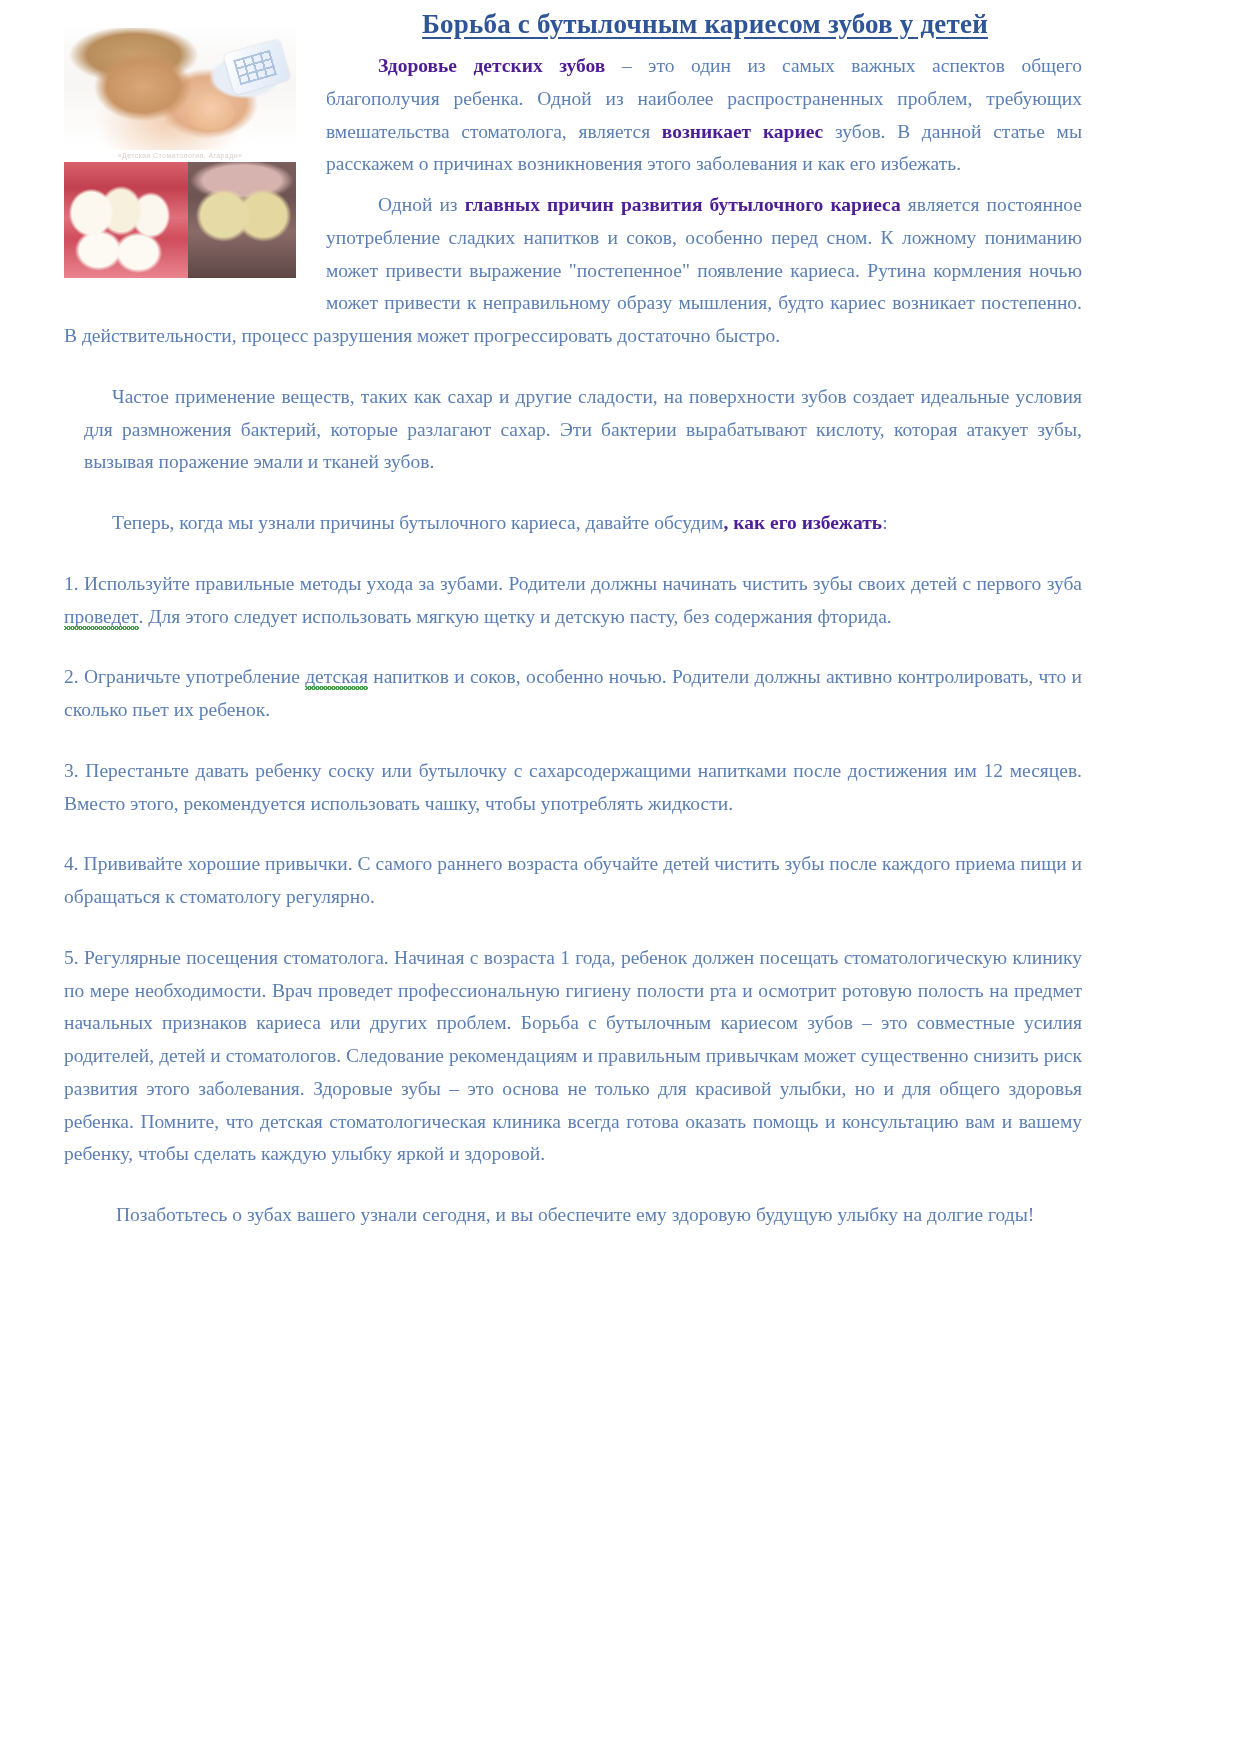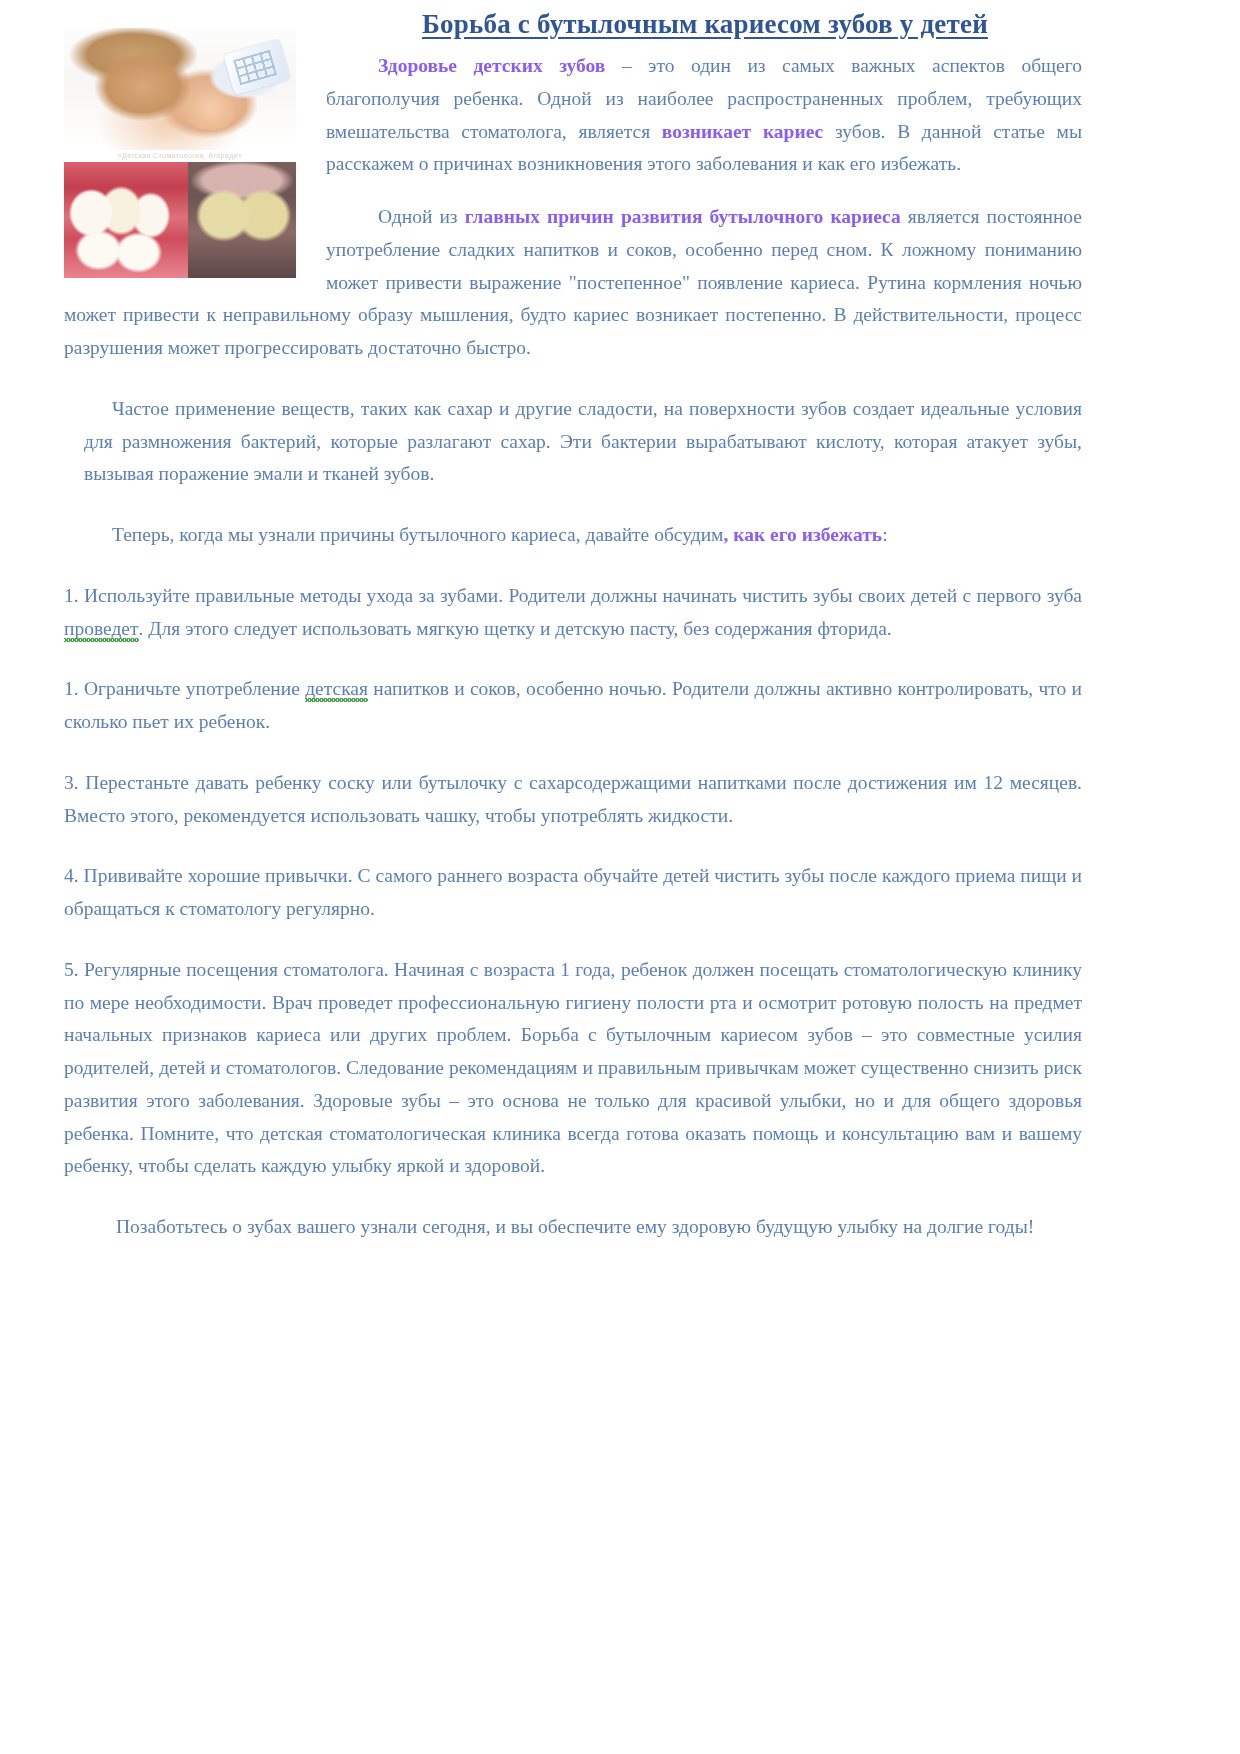--- a/index.html
+++ b/index.html
@@ -142,26 +142,26 @@
     float: left;
     width: 262px;
     height: 240px;
     shape-outside: inset(0);
   }
   p {
     margin: 0 0 0 0;
     text-indent: 0;
   }
   .p-top { text-indent: 52px; }
-  .p-gap { margin-top: 20px; }
+  .p-gap { margin-top: 8px; }
   .p-gap-lg { margin-top: 28px; }
   .indent { text-indent: 52px; }
   .indent-sm { text-indent: 28px; margin-left: 20px; }
 
-  b, .bold { font-weight: bold; color: #8b5cf6; }
+  b, .bold { font-weight: bold; color: #4c1d95; }
 
   
   .squiggle {
     position: relative;
     white-space: nowrap;
   }
   .squiggle::after {
     content: "";
     position: absolute;
     left: 0; right: 0; bottom: -3px;
@@ -202,21 +202,21 @@
     <p class="p-gap indent"><span>Одной из </span><b>главных причин развития бутылочного кариеса</b><span> является постоянное употребление сладких напитков и соков, особенно перед сном. К ложному пониманию может привести выражение "постепенное" появление кариеса. Рутина кормления ночью может привести к неправильному образу мышления, будто кариес возникает постепенно. В действительности, процесс разрушения может прогрессировать достаточно быстро.</span></p>
 
     <div class="clear"></div>
 
     <p class="p-gap-lg indent-sm">Частое применение веществ, таких как сахар и другие сладости, на поверхности зубов создает идеальные условия для размножения бактерий, которые разлагают сахар. Эти бактерии вырабатывают кислоту, которая атакует зубы, вызывая поражение эмали и тканей зубов.</p>
 
     <p class="p-gap-lg indent-sm"><span>Теперь, когда мы узнали причины бутылочного кариеса, давайте обсудим</span><b>, как его избежать</b><span>:</span></p>
 
     <p class="p-gap-lg"><span>1. Используйте правильные методы ухода за зубами. Родители должны начинать чистить зубы своих детей с первого зуба </span><span class="squiggle">проведет</span><span>. Для этого следует использовать мягкую щетку и детскую пасту, без содержания фторида.</span></p>
 
-    <p class="p-gap-lg"><span> 1. Ограничьте употребление </span><span class="squiggle">детская</span><span> напитков и соков, особенно ночью. Родители должны активно контролировать, что и сколько пьет их ребенок.</span></p>
+    <p class="p-gap-lg"><span> 2. Ограничьте употребление </span><span class="squiggle">детская</span><span> напитков и соков, особенно ночью. Родители должны активно контролировать, что и сколько пьет их ребенок.</span></p>
 
     <p class="p-gap-lg">3. Перестаньте давать ребенку соску или бутылочку с сахарсодержащими напитками после достижения им 12 месяцев. Вместо этого, рекомендуется использовать чашку, чтобы употреблять жидкости.</p>
 
     <p class="p-gap-lg">4. Прививайте хорошие привычки. С самого раннего возраста обучайте детей чистить зубы после каждого приема пищи и обращаться к стоматологу регулярно.</p>
 
     <p class="p-gap-lg"> 5. Регулярные посещения стоматолога. Начиная с возраста 1 года, ребенок должен посещать стоматологическую клинику по мере необходимости. Врач проведет профессиональную гигиену полости рта и осмотрит ротовую полость на предмет начальных признаков кариеса или других проблем. Борьба с бутылочным кариесом зубов – это совместные усилия родителей, детей и стоматологов. Следование рекомендациям и правильным привычкам может существенно снизить риск развития этого заболевания. Здоровые зубы – это основа не только для красивой улыбки, но и для общего здоровья ребенка. Помните, что детская стоматологическая клиника всегда готова оказать помощь и консультацию вам и вашему ребенку, чтобы сделать каждую улыбку яркой и здоровой.</p>
 
     <p class="p-gap-lg indent">Позаботьтесь о зубах вашего узнали сегодня, и вы обеспечите ему здоровую будущую улыбку на долгие годы!</p>
   </div>
 

